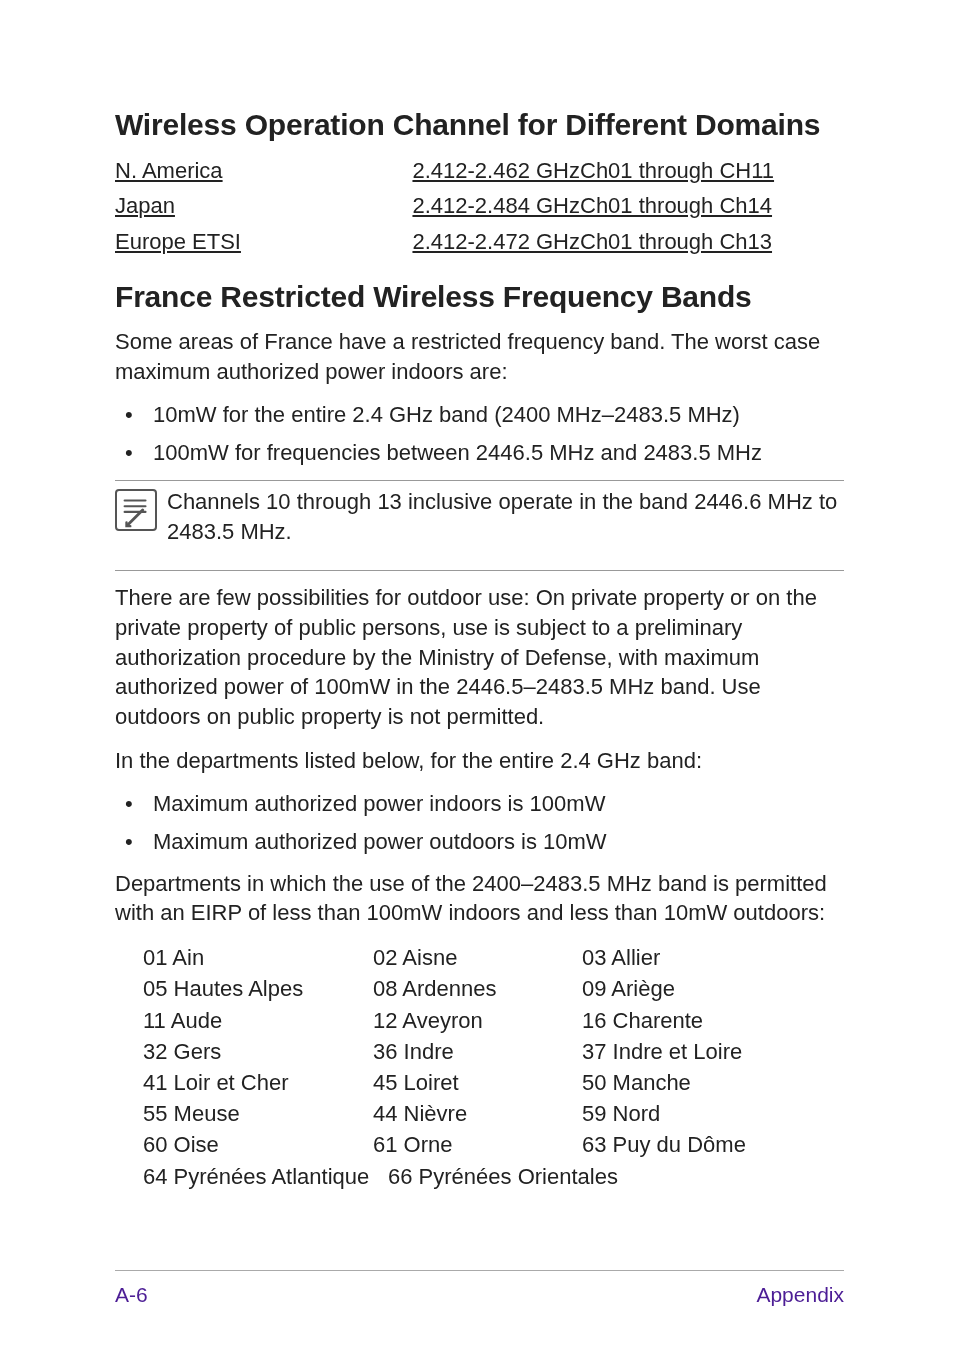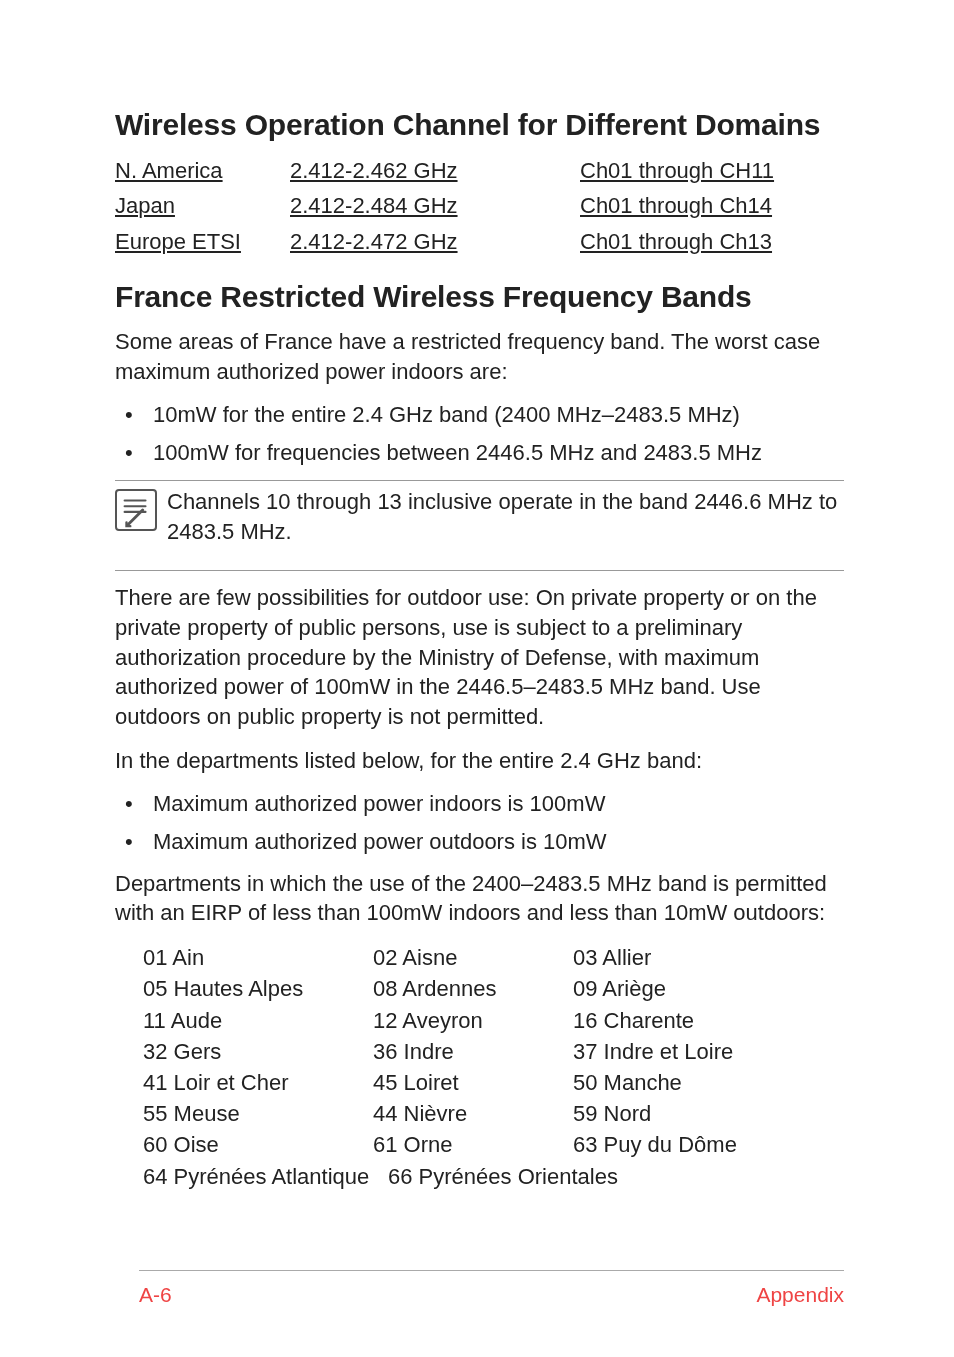--- a/index.html
+++ b/index.html
@@ -19,21 +19,21 @@
     margin-top: 20px;
     letter-spacing: -0.2px;
   }
   .triple-row {
     display: flex;
     margin-bottom: 6px;
     font-size: 22px;
     text-decoration: underline;
   }
   .triple-row .c1 { width: 175px; }
-  .triple-row .c2 { width: 290px; }
+  .triple-row .c2 { width: 290px; text-align: right; }
   .triple-row .c3 { flex: 1; }
   p.body { margin-bottom: 14px; }
   ul.bullets {
     list-style: none;
     margin-bottom: 12px;
   }
   ul.bullets li {
     position: relative;
     padding-left: 38px;
     margin-bottom: 8px;
@@ -67,33 +67,32 @@
   .dept-table {
     margin-left: 28px;
     margin-top: 4px;
   }
   .dept-row {
     display: flex;
     line-height: 1.42;
   }
   .dept-row .d1 { width: 230px; }
   .dept-row .d2 { width: 200px; }
-  .dept-row .d3 { flex: 1; }
+  .dept-row .d3 { flex: 1; margin-left: 9px; }
   .footer {
     position: absolute;
     bottom: 48px;
     left: 115px;
     right: 110px;
     border-top: 1px solid #aaa;
     padding-top: 10px;
     display: flex;
     justify-content: space-between;
     font-size: 21px;
-    color: #ef4444;
-    margin-left: 24px;
+    color: #4c1d95;
   }
 </style>
 </head>
 <body>
 
 <h2>Wireless Operation Channel for Different Domains</h2>
 
 <div class="triple-row">
   <span class="c1">N. America</span>
   <span class="c2">2.412-2.462 GHz</span>

